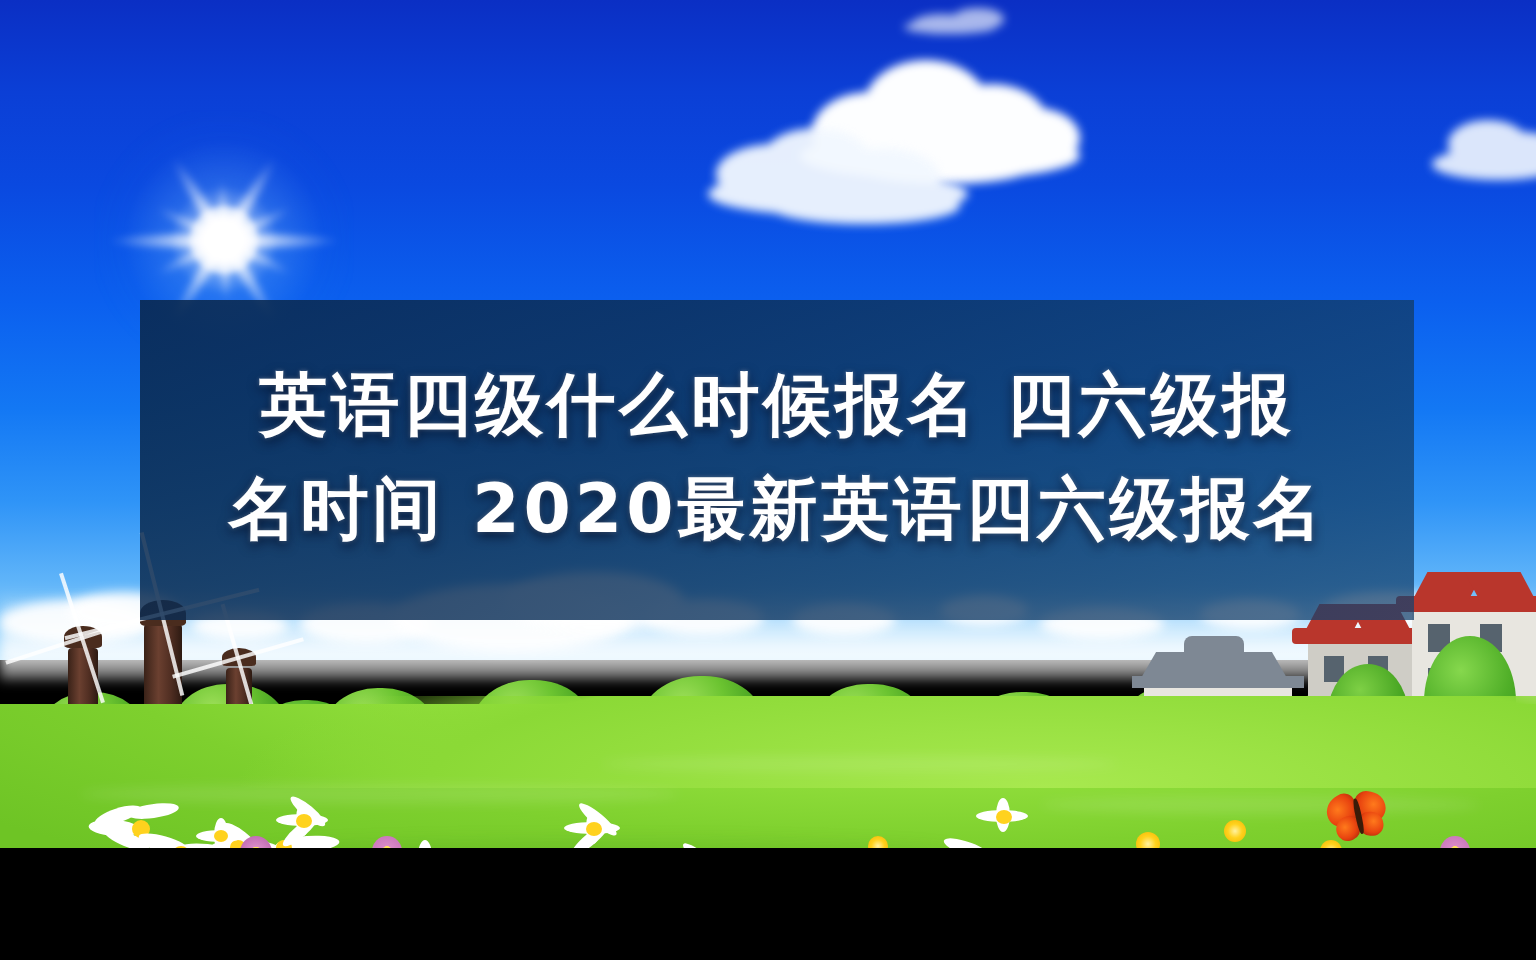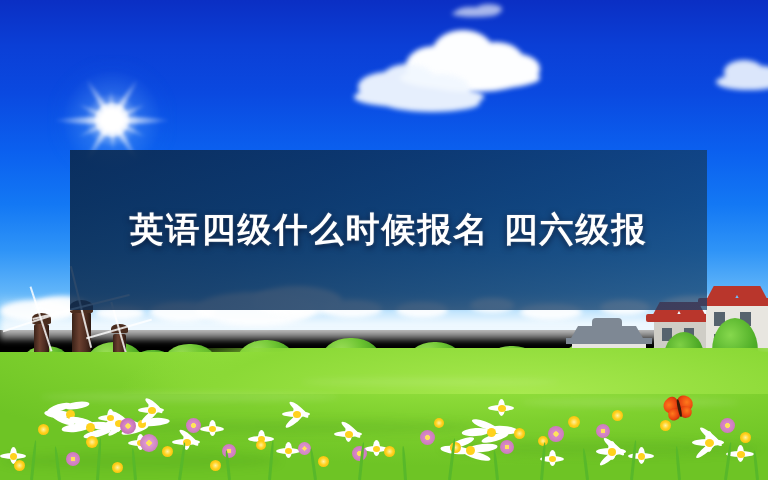--- a/index.html
+++ b/index.html
@@ -1,17 +1,17 @@
 <!DOCTYPE html>
 <html><head>
 <meta charset="utf-8">
 <style>
   html,body{margin:0;padding:0;background:#000;}
   #stage{
-    position:relative;width:768px;height:480px;overflow:hidden;
+    position:relative;width:768px;height:424px;overflow:hidden;
     font-family:"DejaVu Sans","Liberation Sans",sans-serif;
   }
 
   
   .sky{
     position:absolute;left:0;top:0;width:768px;height:330px;
     background:linear-gradient(to bottom,
       #0b2fc4 0%, #0b3fd6 14%, #0a49e0 28%, #0b60ef 46%,
       #1378f4 62%, #2f94f7 76%, #5fb4f9 88%, #8fd0fb 96%, #bfe6fd 100%);
   }
@@ -512,16 +512,17 @@
     <div class="blade-g" style="left:586px;top:448px;width:3px;height:32px;transform:rotate(-7deg);"></div>
     <div class="blade-g" style="left:630px;top:440px;width:3px;height:40px;transform:rotate(6deg);"></div>
     <div class="blade-g" style="left:678px;top:446px;width:3px;height:34px;transform:rotate(-5deg);"></div>
     <div class="blade-g" style="left:724px;top:442px;width:3px;height:38px;transform:rotate(8deg);"></div>
     <div class="blade-g" style="left:756px;top:450px;width:3px;height:30px;transform:rotate(-6deg);"></div>
   </div>
 
   <div class="banner"></div>
   <div class="banner-text">
     <span class="ln">英语四级什么时候报名 四六级报</span>
+    <span class="ln">名时间 2020最新英语四六级报名</span>
   </div>
 
 
 </div>
 
 </body></html>

